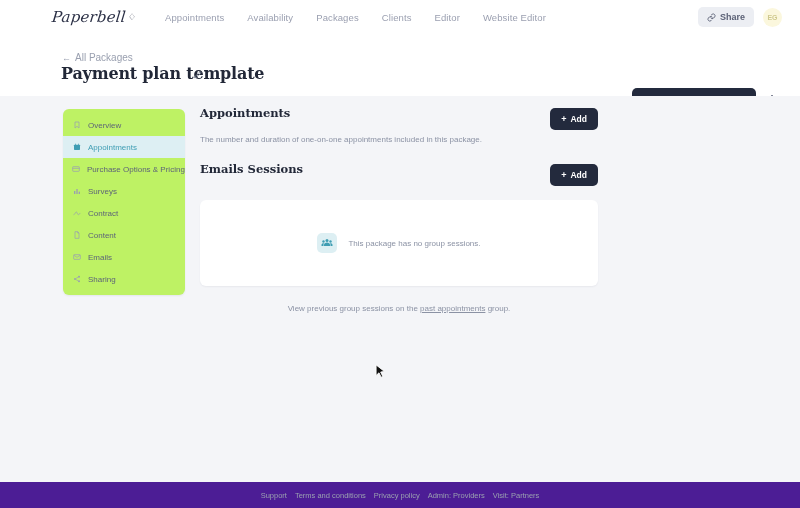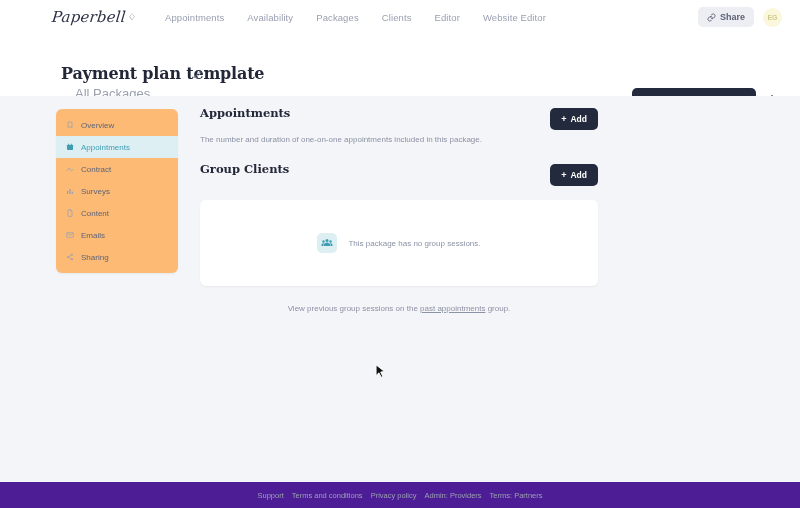--- a/index.html
+++ b/index.html
@@ -49,21 +49,21 @@
     cursor: pointer;
   }
 
   
   .header { position: absolute; top: 34px; left: 0; width: 800px; height: 62px; background: #fff; }
   .breadcrumb {
     position: absolute; left: 62px; top: 18px;
     display: flex; align-items: center; gap: 4px; cursor: pointer;
   }
   .breadcrumb .arrow { font-size: 9px; color: #9aa0b0; }
-  .breadcrumb .bctext { font-size: 13px; color: #9aa0b0; margin-top: 34px; }
+  .breadcrumb .bctext { font-size: 10px; color: #9aa0b0; }
   .page-title {
     position: absolute; left: 61px; top: 30px;
     font-family: "DejaVu Serif", serif;
     font-size: 16px; font-weight: bold; color: #222838; letter-spacing: -.2px;
   }
   .title-edit {
     position: absolute; left: 193px; top: 36px;
     font-size: 9px; color: #8e94a6; cursor: pointer;
   }
   .hdr-actions {
@@ -84,22 +84,22 @@
   .kebab {
     display: flex; flex-direction: column; gap: 2px; align-items: center;
     padding: 6px 7px; cursor: pointer;
   }
   .kebab i { width: 2px; height: 2px; background: #5b6176; border-radius: 50%; display: block; }
 
   
   .body-area { position: absolute; top: 96px; left: 0; width: 800px; height: 386px; background: #f4f5f8; }
 
   .sidebar {
-    position: absolute; left: 56px; top: 13px; width: 122px;
-    background: #fdba74; border-radius: 6px;
+    position: absolute; left: 63px; top: 13px; width: 122px;
+    background: #bef264; border-radius: 6px;
     box-shadow: 0 1px 2px rgba(30,40,70,.07);
     padding: 5px 0; overflow: hidden;
   }
   .side-item {
     display: flex; align-items: center; gap: 7px;
     height: 22px; padding: 0 9px; cursor: pointer;
   }
   .side-item .lbl { font-size: 8px; color: #5d6478; white-space: nowrap; }
   .side-item.active { background: #ddeff3; }
   .side-item.active .lbl { color: #3f9db3; }
@@ -245,35 +245,44 @@
           <svg width="8" height="8" viewBox="0 0 24 24" fill="currentColor">
               <rect x="3" y="5" width="18" height="16" rx="2"></rect>
               <rect x="7" y="2" width="2" height="4"></rect>
               <rect x="15" y="2" width="2" height="4"></rect>
             </svg>
         </span>
         <span class="lbl">Appointments</span>
       </div>
       <div class="side-item">
         <span class="side-ico">
-          <svg width="8" height="8" viewBox="0 0 24 24" fill="none" stroke="currentColor" stroke-width="2.2" stroke-linecap="round">
-              <path d="M3 17c3 0 4-8 7-8s3 8 6 8 5-4 5-4"></path>
-            </svg>
-        </span>
-        <span class="lbl">Contract</span>
+          <svg width="8" height="8" viewBox="0 0 24 24" fill="none" stroke="currentColor" stroke-width="2.2">
+              <rect x="2" y="5" width="20" height="14" rx="2"></rect>
+              <path d="M2 10h20"></path>
+            </svg>
+        </span>
+        <span class="lbl">Purchase Options &amp; Pricing</span>
       </div>
       <div class="side-item">
         <span class="side-ico">
           <svg width="8" height="8" viewBox="0 0 24 24" fill="currentColor">
               <rect x="3" y="12" width="4" height="9"></rect>
               <rect x="10" y="6" width="4" height="15"></rect>
               <rect x="17" y="14" width="4" height="7"></rect>
             </svg>
         </span>
         <span class="lbl">Surveys</span>
+      </div>
+      <div class="side-item">
+        <span class="side-ico">
+          <svg width="8" height="8" viewBox="0 0 24 24" fill="none" stroke="currentColor" stroke-width="2.2" stroke-linecap="round">
+              <path d="M3 17c3 0 4-8 7-8s3 8 6 8 5-4 5-4"></path>
+            </svg>
+        </span>
+        <span class="lbl">Contract</span>
       </div>
       <div class="side-item">
         <span class="side-ico">
           <svg width="8" height="8" viewBox="0 0 24 24" fill="none" stroke="currentColor" stroke-width="2.2">
               <path d="M14 2H6v20h12V6z"></path>
               <path d="M14 2v4h4"></path>
             </svg>
         </span>
         <span class="lbl">Content</span>
       </div>
@@ -304,21 +313,21 @@
       <div class="sec-head">
         <div class="sec-title">Appointments</div>
         <div class="sec-sub">The number and duration of one-on-one appointments included in this package.</div>
         <div class="add-btn">
           <span class="plus">+</span>
           <span>Add</span>
         </div>
       </div>
 
       <div class="sec-head" style="margin-top:18px">
-        <div class="sec-title">Group Clients</div>
+        <div class="sec-title">Emails Sessions</div>
         <div class="add-btn">
           <span class="plus">+</span>
           <span>Add</span>
         </div>
       </div>
       <div class="empty-card">
         <span class="empty-ico">
           <svg width="12" height="12" viewBox="0 0 24 24" fill="currentColor">
             <circle cx="12" cy="7" r="3"></circle>
               <circle cx="5" cy="9" r="2.4"></circle>
@@ -341,16 +350,16 @@
       <path d="M1 1l9.5 7.5-4.3.6 2.4 5-1.9.9-2.4-5L1 13z" fill="#111" stroke="#fff" stroke-width="1"></path>
     </svg>
 
   </div>
 
   <div class="footer">
     <a>Support</a>
     <a>Terms and conditions</a>
     <a>Privacy policy</a>
     <a>Admin: Providers</a>
-    <a>Terms: Partners</a>
+    <a>Visit: Partners</a>
   </div>
 
 </div>
 
 </body></html>

